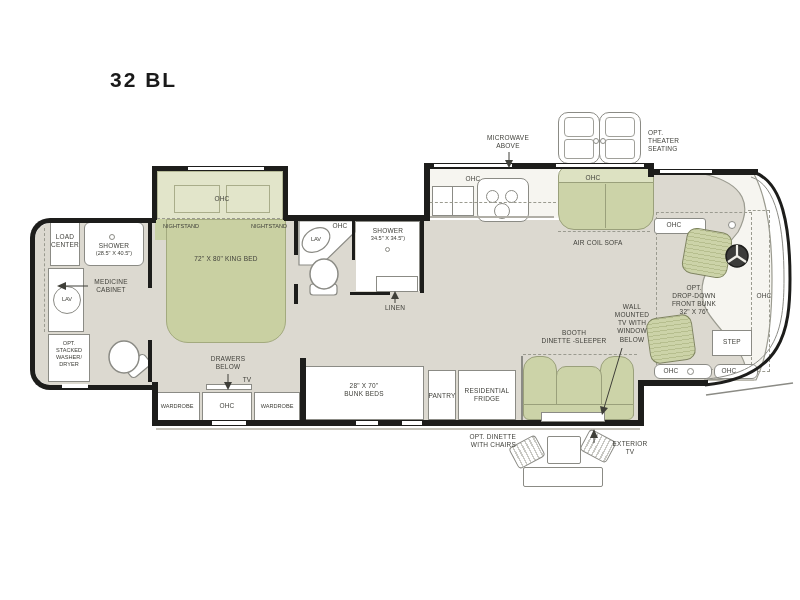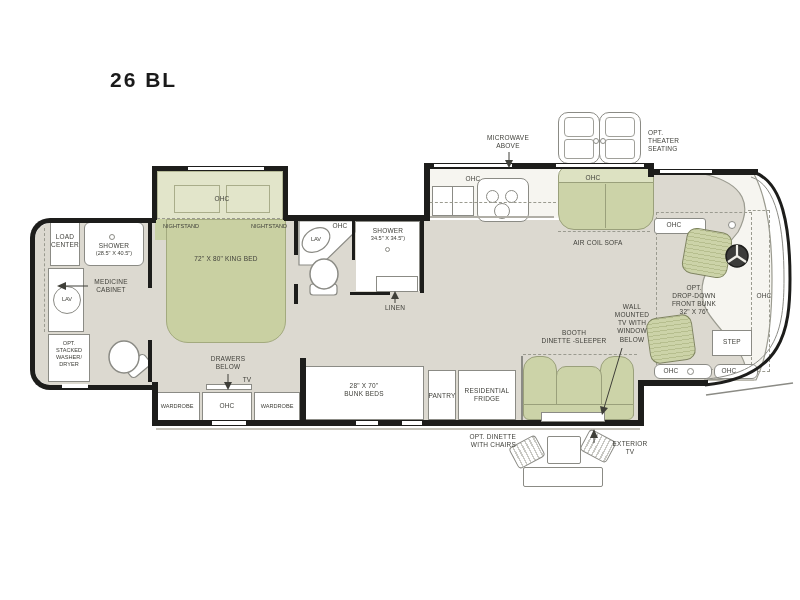--- a/index.html
+++ b/index.html
@@ -25,21 +25,21 @@
   svg.over{position:absolute;left:0;top:0;z-index:6;}
   .z5{z-index:5;}
   .stripes{background:repeating-linear-gradient(0deg,#ccd3a8 0 3px,#b6be8e 3px 4px);border:1.2px solid #7f855f;border-radius:10px;z-index:3;}
   .chairstripes{background:repeating-linear-gradient(90deg,#ffffff 0 3px,#c9c9c4 3px 4.5px);border:1.2px solid #8b8b85;border-radius:4px;z-index:3;}
 </style>
 </head>
 <body>
 
 <div class="plan">
 
-  <div class="title">26 BL</div>
+  <div class="title">32 BL</div>
 
   <div class="abs floor" style="left:35px;top:223px;width:117px;height:162px;border-radius:16px 0 0 16px;"></div>
   <div class="abs floor" style="left:152px;top:220px;width:490px;height:200px;"></div>
   <div class="abs floor" style="left:642px;top:175px;width:112px;height:206px;"></div>
   <div class="abs slidefloor" style="left:157px;top:171px;width:126px;height:49px;"></div>
   <div class="abs" style="left:428px;top:168px;width:130px;height:50px;background:#f6f5f0;z-index:1;"></div>
 
   <svg class="under" width="800" height="600">
 
     <path d="M 704,174 C 746,184 752,206 738,232 C 714,262 702,270 702,291 C 702,312 714,320 738,350 C 752,374 748,378 704,380 L 756,380 C 768,356 772,320 772,279 C 772,238 768,200 754,174 Z" fill="#f6f5f0" stroke="#9b9b90" stroke-width="1.2"></path>

